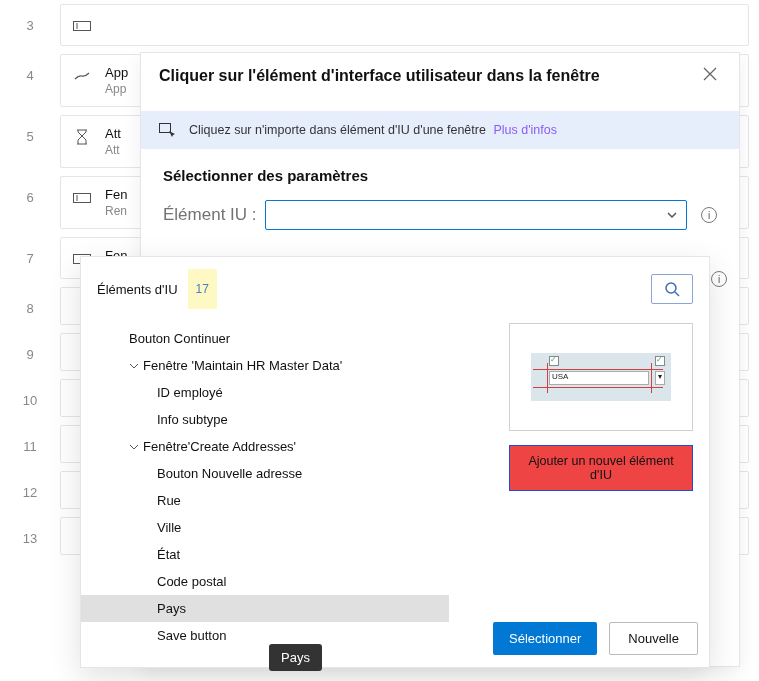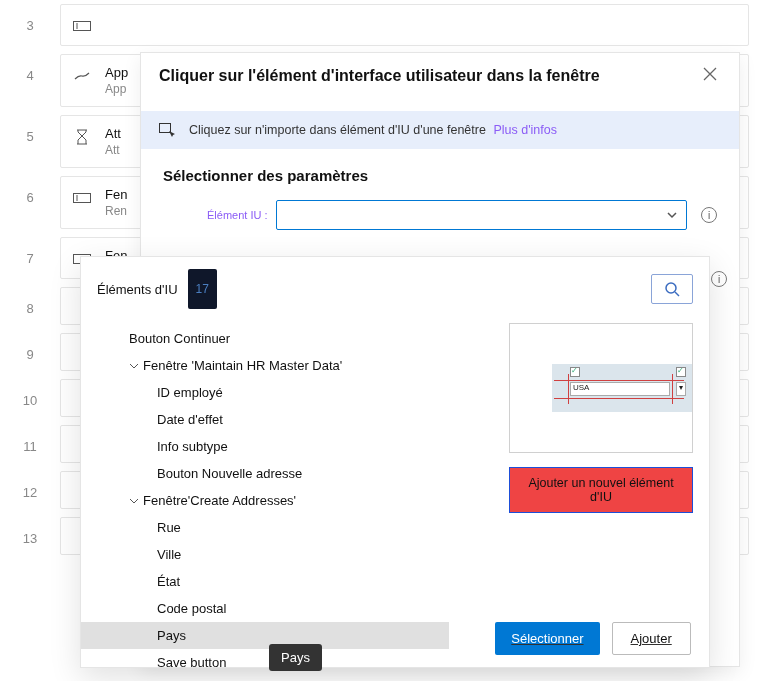--- a/index.html
+++ b/index.html
@@ -91,21 +91,21 @@
     font-weight: 600;
     padding: 18px 22px 10px 22px;
     color:#111;
   }
   .param-row {
     display:flex;
     align-items:center;
     padding: 6px 22px;
     gap: 8px;
   }
-  .param-label { font-size: 11px; color:#8b5cf6;margin-left:44px; }
+  .param-label { font-size: 17px; color:#737373; }
   .param-select {
     flex:1;
     border: 1px solid #0078d4;
     border-radius: 2px;
     height: 30px;
     position: relative;
   }
   .param-select .chev {
     position:absolute; right:8px; top:8px; color:#555;
   }
@@ -144,21 +144,21 @@
     z-index: 20;
     display:flex;
     flex-direction:column;
   }
   .popup-top {
     display:flex;
     align-items:center;
     padding: 12px 16px;
     gap: 10px;
   }
-  .pill { background:#0f172a; color:#4a7ec0; border-radius:2px; padding:13px 8px; font-size:12px; }
+  .pill { background:#fef9c3; color:#4a7ec0; border-radius:2px; padding:13px 8px; font-size:12px; }
   .popup-top .lbl { font-size:13px; color:#111;text-align:center; }
   .search-btn {
     margin-left:auto;
     width:42px; height:30px;
     border:1px solid #8aa4d8;
     border-radius:2px;
     display:flex; align-items:center; justify-content:center;
     color:#3b6cc0;
     cursor:pointer;
   }
@@ -192,23 +192,23 @@
   .tree-item.selected { background:#e0e0e0; }
 
   .right-pane {
     width: 216px;
     display:flex;
     flex-direction:column;
     padding: 0 16px;
   }
   .preview-box {
     border:1px solid #d0d0d0;
-    height: 130px;
+    height: 108px;
     margin-top: 2px;
-    display:flex; align-items:center; justify-content:flex-end;
+    display:flex; align-items:center; justify-content:center;
     background:#fff;
   }
   .preview-inner {
     width: 140px;
     height: 48px;
     background:#dbe5ec;
     position:relative;
   }
   .preview-inner .cbx {
     width:10px;height:10px;background:#fff;border:1px solid #888;position:absolute;
@@ -225,28 +225,27 @@
     border:1px solid #1d4ed8;
     padding: 8px 10px;
     font-size:12.5px;
     text-align:center;
     cursor:pointer;
     color:#111;
     background:#ef4444;
   }
   .popup-footer {
     display:flex;
-    justify-content:center;
+    justify-content:flex-start;
     gap: 12px;
     padding: 12px 16px;
     position:absolute;
     bottom:0;
     right:0;
     width: 232px;
-    text-decoration: underline;
   }
   .btn-p {
     background:#0078d4; color:#fff; border:none;
     padding: 8px 16px; font-size:13px; border-radius:2px; cursor:pointer;
   }
   .btn-s {
     background:#fff; color:#111; border:1px solid #bbb;
     padding: 8px 18px; font-size:13px; border-radius:2px; cursor:pointer;
   }
 
@@ -420,31 +419,30 @@
       <div class="tree-item leaf1">Bouton Continuer</div>
       <div class="tree-item parent">
         <span class="cv">
             <svg width="10" height="10" viewBox="0 0 10 10">
               <path d="M1 3l4 4 4-4" fill="none" stroke="#555"></path>
             </svg>
           </span>
         <span>Fenêtre 'Maintain HR Master Data'</span>
       </div>
       <div class="tree-item leaf2">ID employé</div>
-      <div class="tree-item leaf2">Date d'effet</div>
       <div class="tree-item leaf2">Info subtype</div>
-      <div class="tree-item leaf2">Bouton Nouvelle adresse</div>
       <div class="tree-item parent">
         <span class="cv">
             <svg width="10" height="10" viewBox="0 0 10 10">
               <path d="M1 3l4 4 4-4" fill="none" stroke="#555"></path>
             </svg>
           </span>
         <span>Fenêtre'Create Addresses'</span>
       </div>
+      <div class="tree-item leaf2">Bouton Nouvelle adresse</div>
       <div class="tree-item leaf2">Rue</div>
       <div class="tree-item leaf2">Ville</div>
       <div class="tree-item leaf2">État</div>
       <div class="tree-item leaf2">Code postal</div>
       <div class="tree-item leaf2 selected">Pays</div>
       <div class="tree-item leaf2">Save button</div>
     </div>
 
     <div class="right-pane">
       <div class="preview-box">
@@ -458,17 +456,17 @@
           <div class="vline" style="top:10px; left:16px; height:30px;"></div>
           <div class="vline" style="top:10px; left:120px; height:30px;"></div>
         </div>
       </div>
       <div class="add-ui-btn">Ajouter un nouvel élément d'IU</div>
     </div>
   </div>
 
   <div class="popup-footer">
     <button class="btn-p">Sélectionner</button>
-    <button class="btn-s">Ajouter</button>
+    <button class="btn-s">Nouvelle</button>
   </div>
 </div>
 
 <div class="tooltip">Pays</div>
 
 </body></html>

